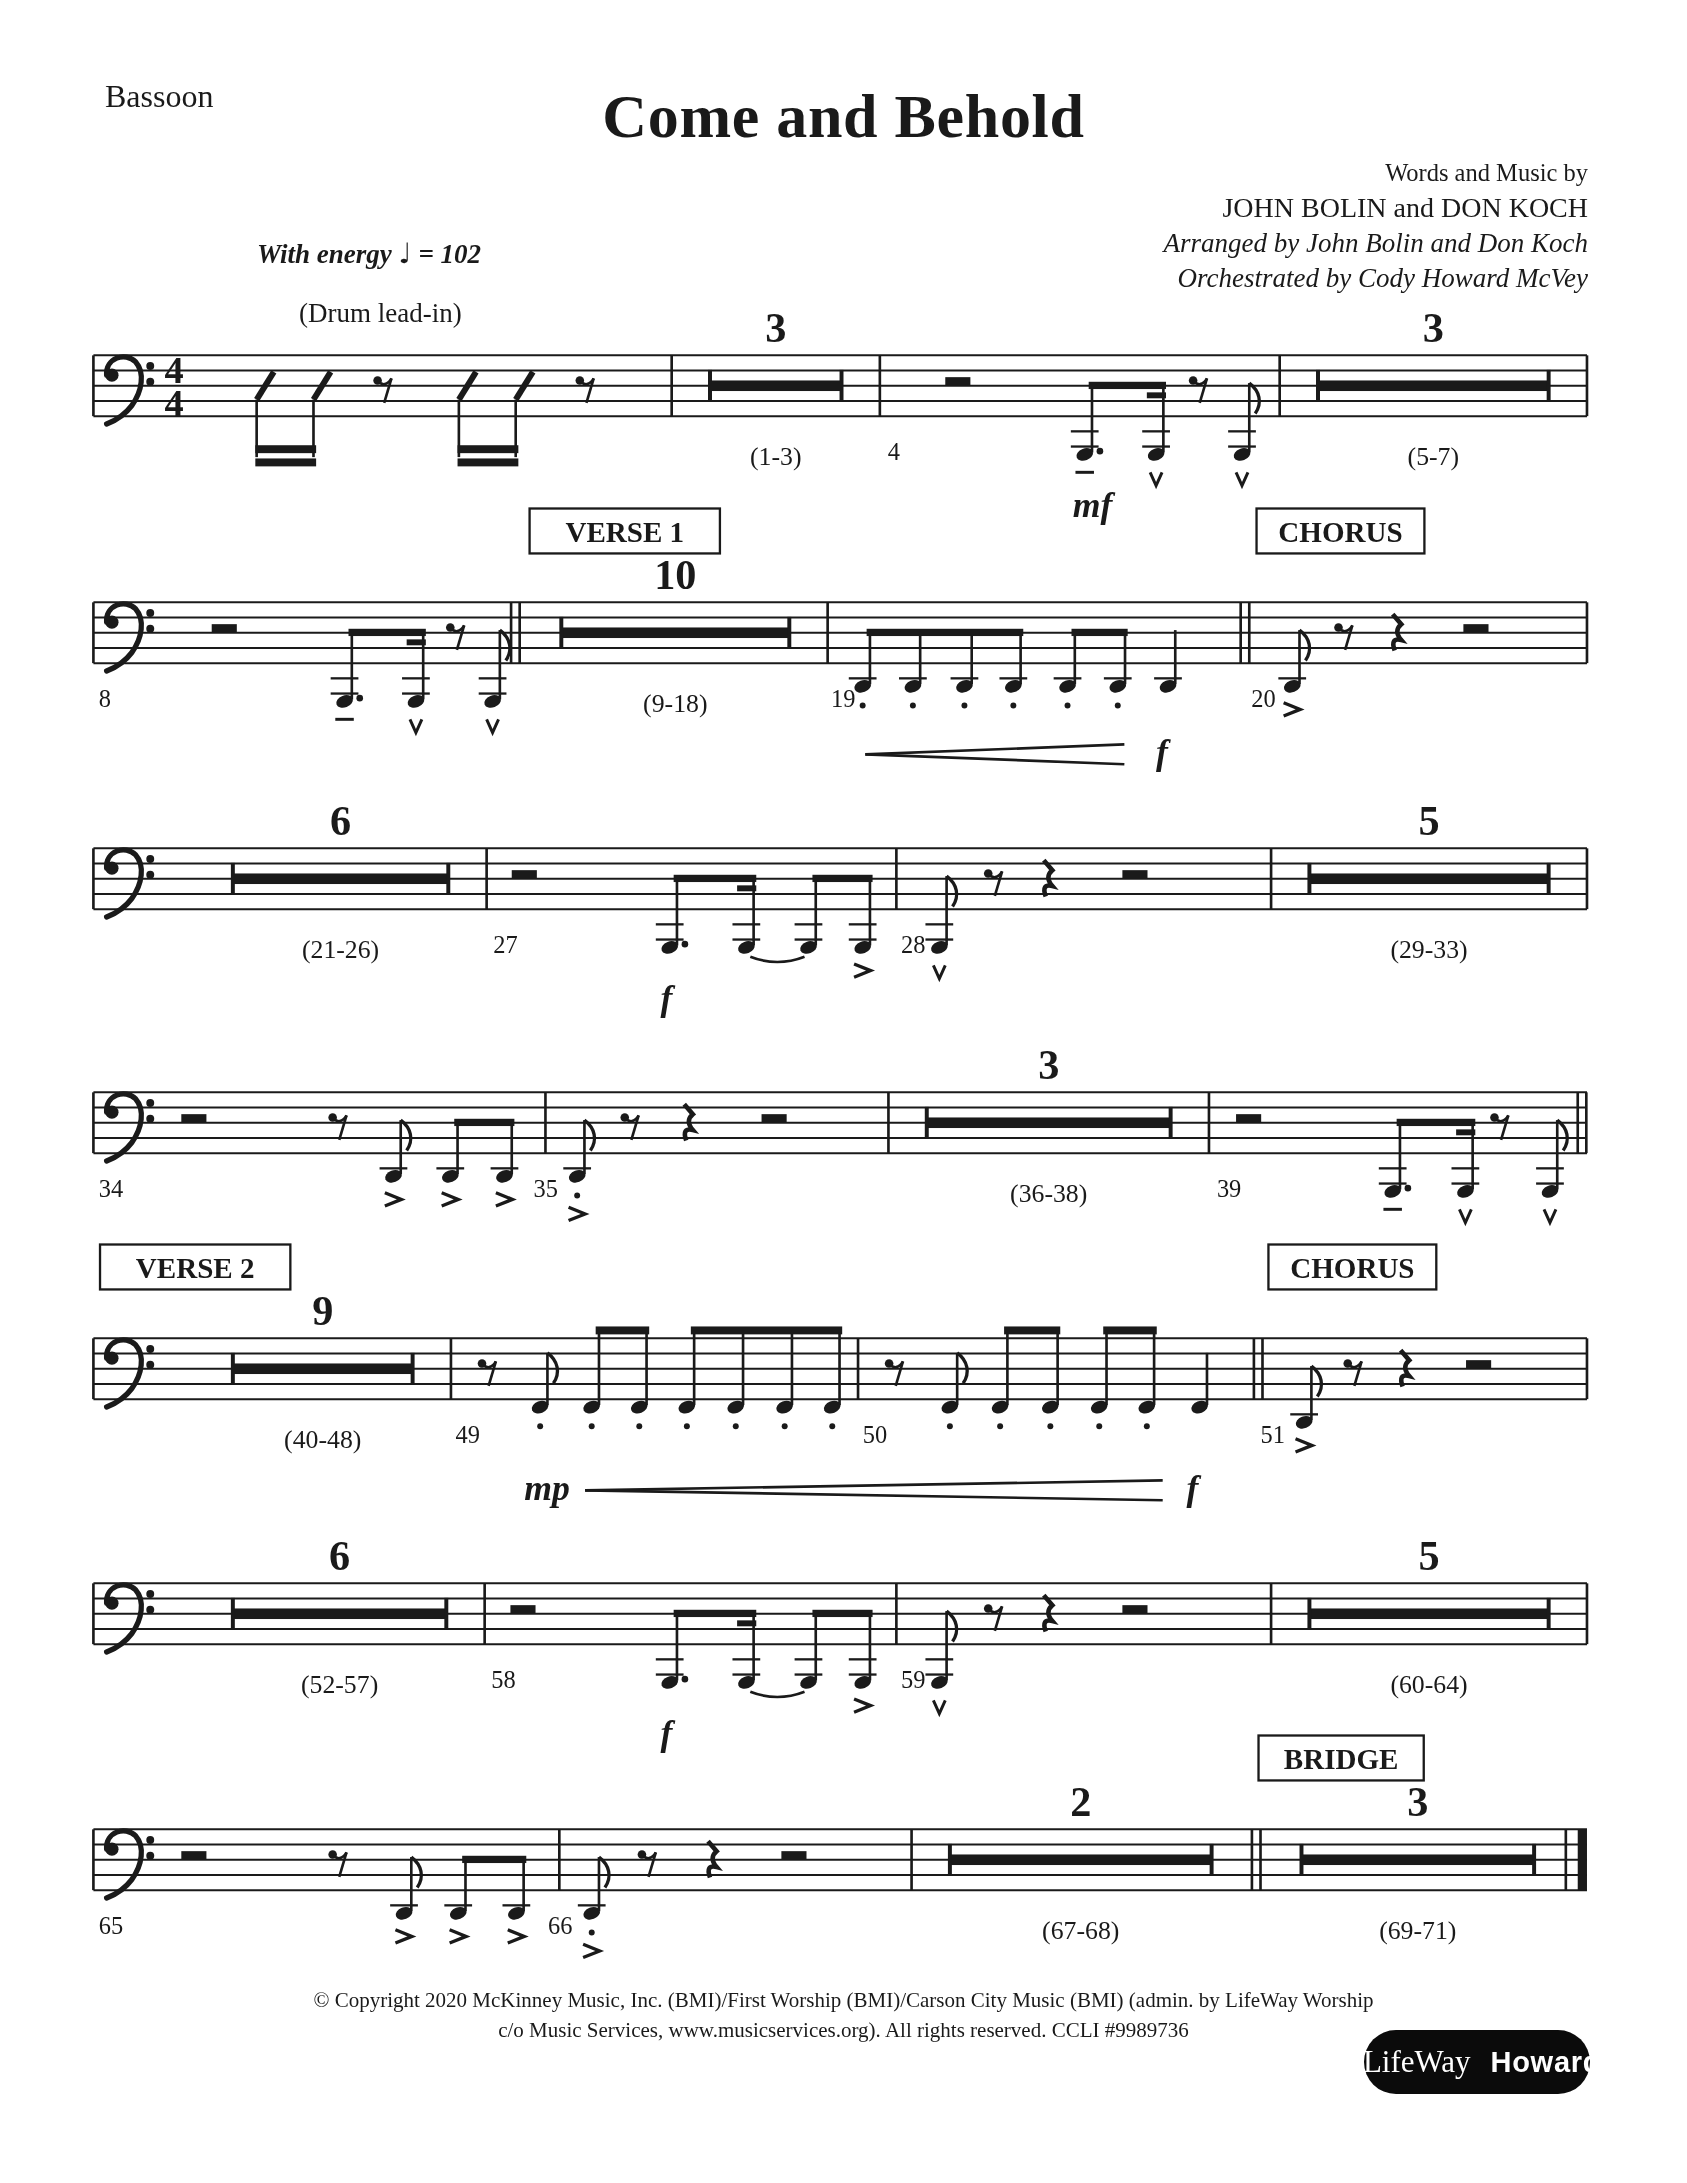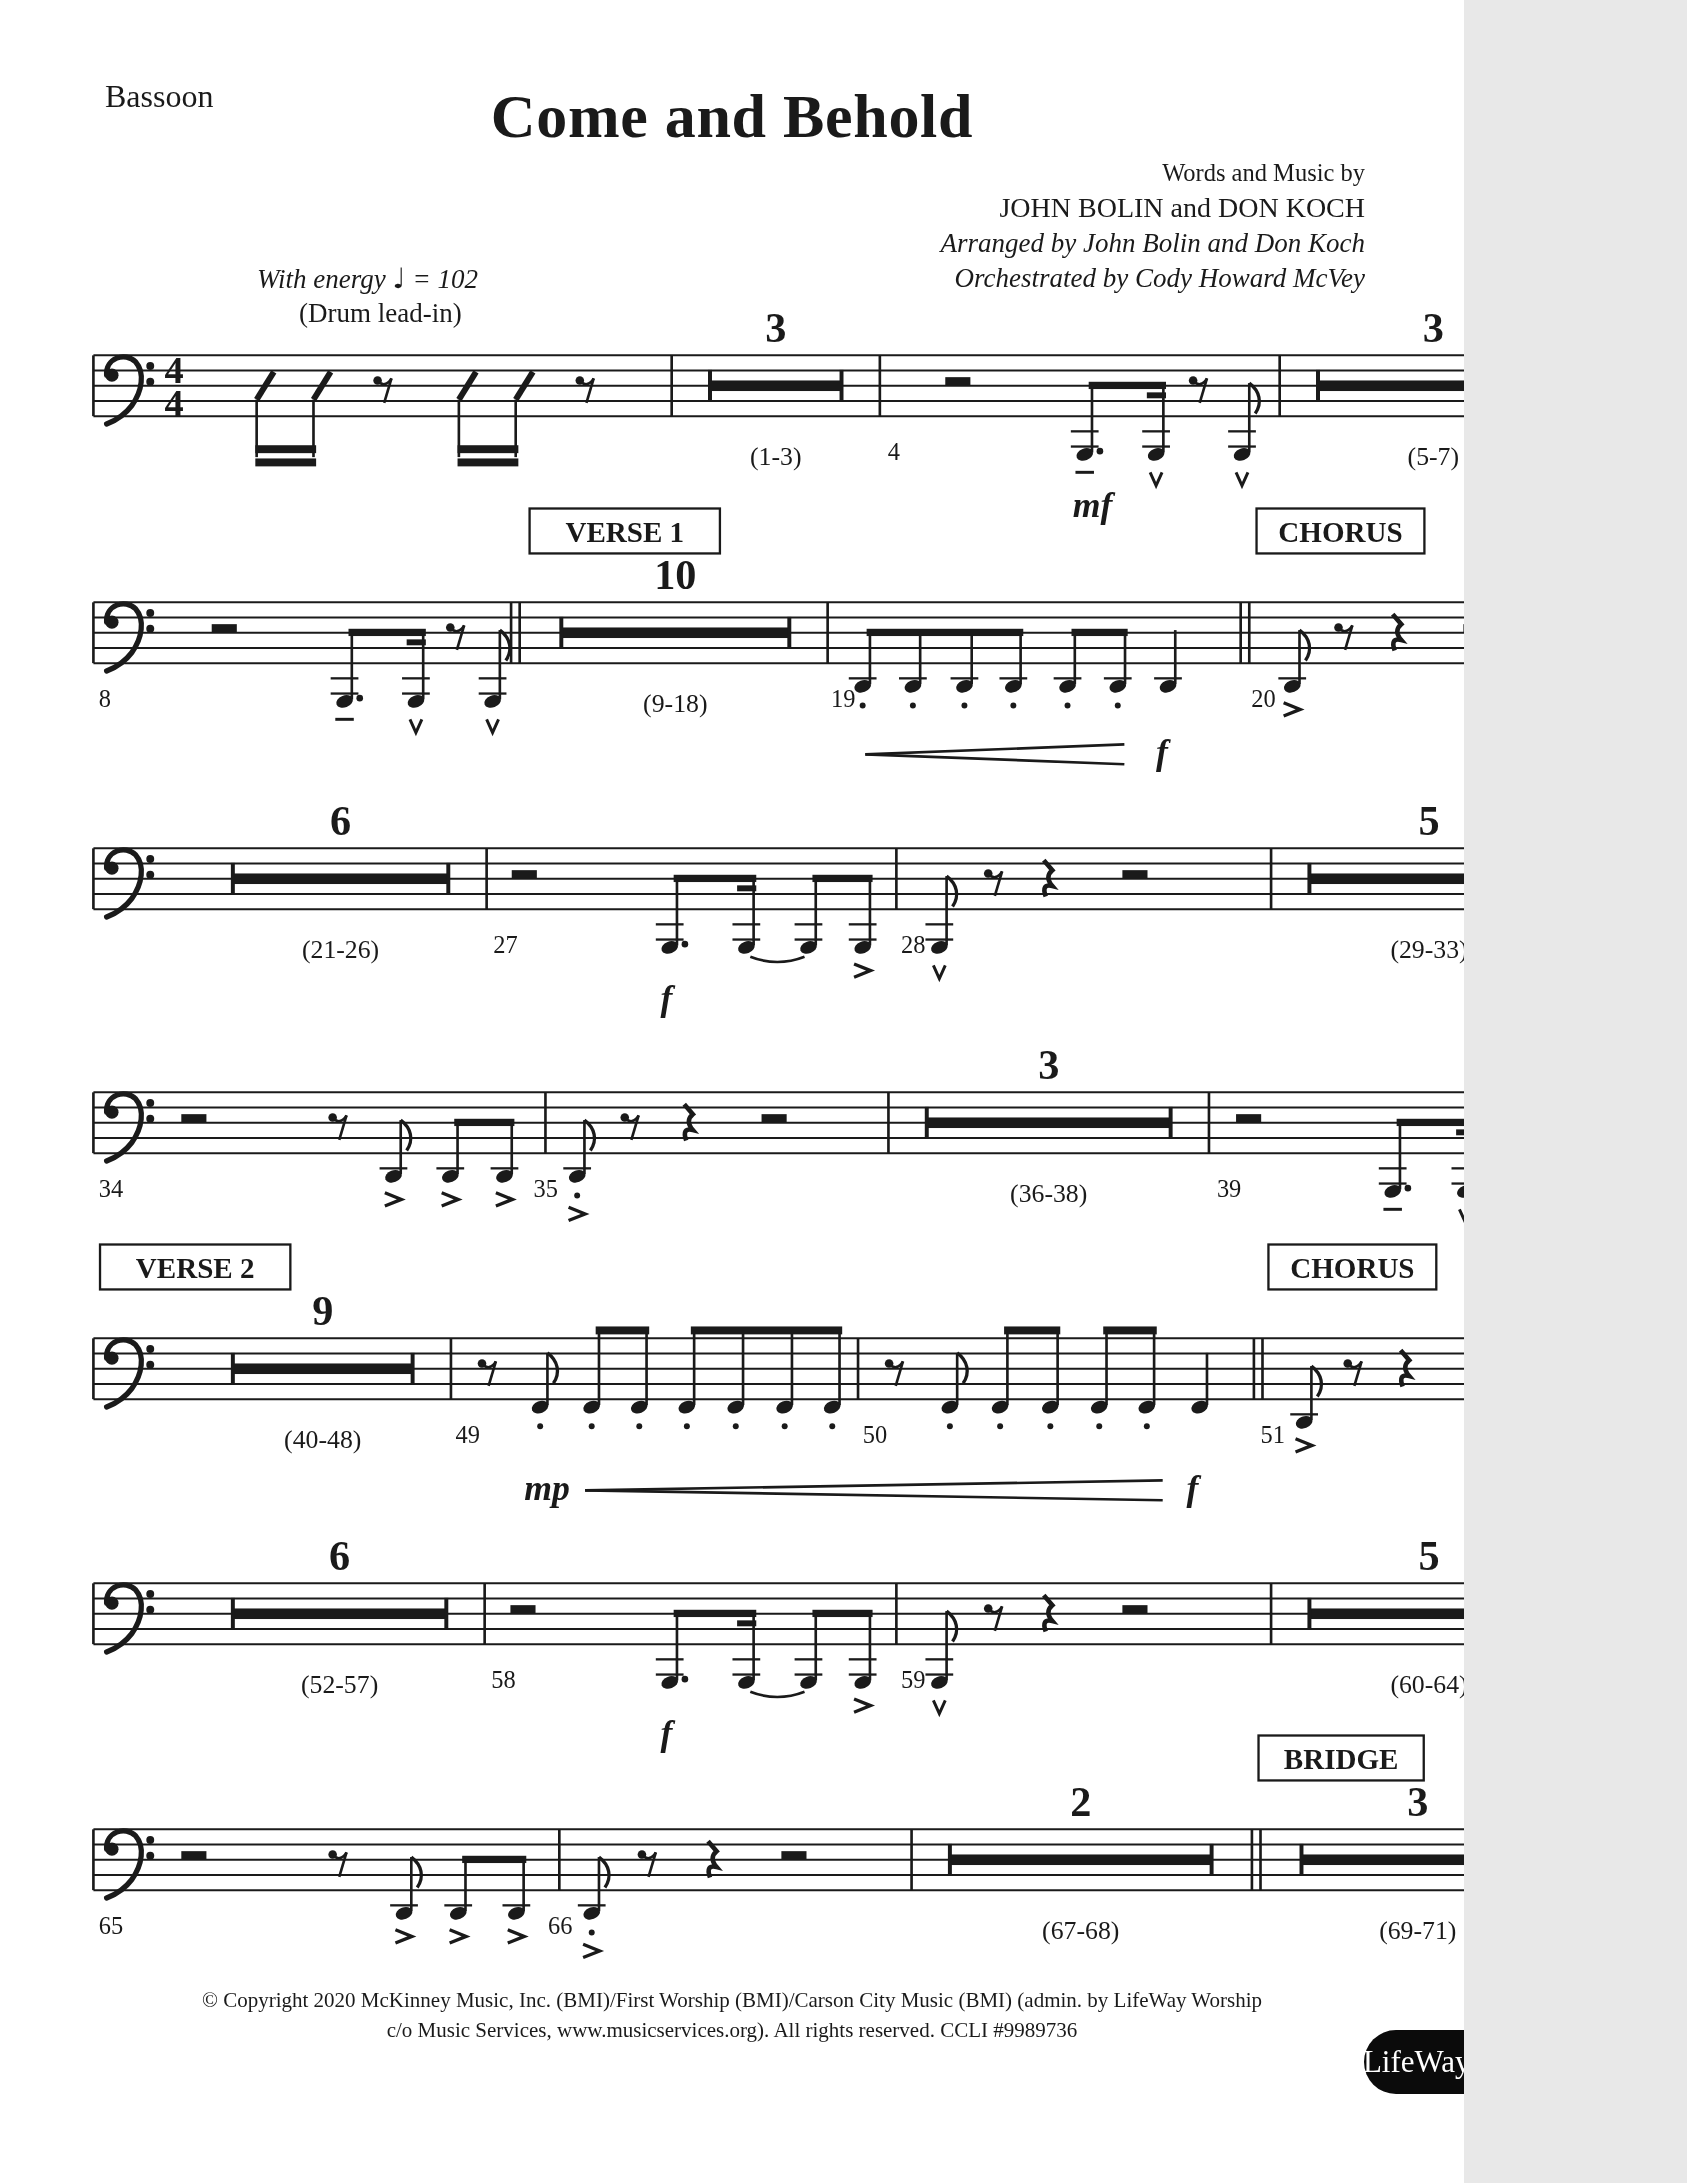--- a/index.html
+++ b/index.html
@@ -1,25 +1,25 @@
 <!DOCTYPE html>
 <html style="font-size:10.6px"><head>
 <meta charset="utf-8">
 <style>
   html,body{margin:0;padding:0;background:#e8e8e8;}
-  .page{position:relative;width:1464px;height:2183px;background:#ffffff;overflow:hidden;
+  .page{position:relative;width:1687px;height:2183px;background:#ffffff;overflow:hidden;
         font-family:"Liberation Serif",serif;color:#1a1a1a;}
   .abs{position:absolute;}
   .instrument{left:105px;top:78px;font-size:32px;}
   .title{left:0;right:0;top:81px;text-align:center;font-size:62px;font-weight:bold;letter-spacing:0.7px;}
   .credits{right:99px;top:159px;text-align:right;}
   .credit-line1{font-size:24.5px;}
   .credit-line2{font-size:28px;margin-top:5.3px;}
   .credit-line3,.credit-line4{font-size:27px;font-style:italic;margin-top:4px;}
-  .tempo{left:257px;top:262px;font-size:27px;font-weight:normal;font-style:italic;}
+  .tempo{left:257px;top:237px;font-size:27px;font-weight:bold;font-style:italic;}
   .tempo .notechar{font-family:"DejaVu Sans",sans-serif;font-style:normal;font-size:28px;}
   .drumlead{left:299px;top:298px;font-size:27px;}
   .footer{left:0;right:0;top:1985px;text-align:center;font-size:21px;line-height:30px;}
   .logo{left:1364px;top:2030px;width:226px;height:64px;background:#0b0b0b;border-radius:32px;
         display:flex;align-items:center;justify-content:center;color:#ffffff;}
   .logo .lw{font-family:"Liberation Serif",serif;font-size:31px;margin-left:10px;}
   .logo .dv{width:1.3px;height:37px;background:#ffffff;opacity:.85;margin:0 10px;}
   .logo .wo{font-family:"Liberation Sans",sans-serif;font-weight:bold;font-size:29px;letter-spacing:0.7px;}
   svg.sys{position:absolute;left:0;}
 </style>

